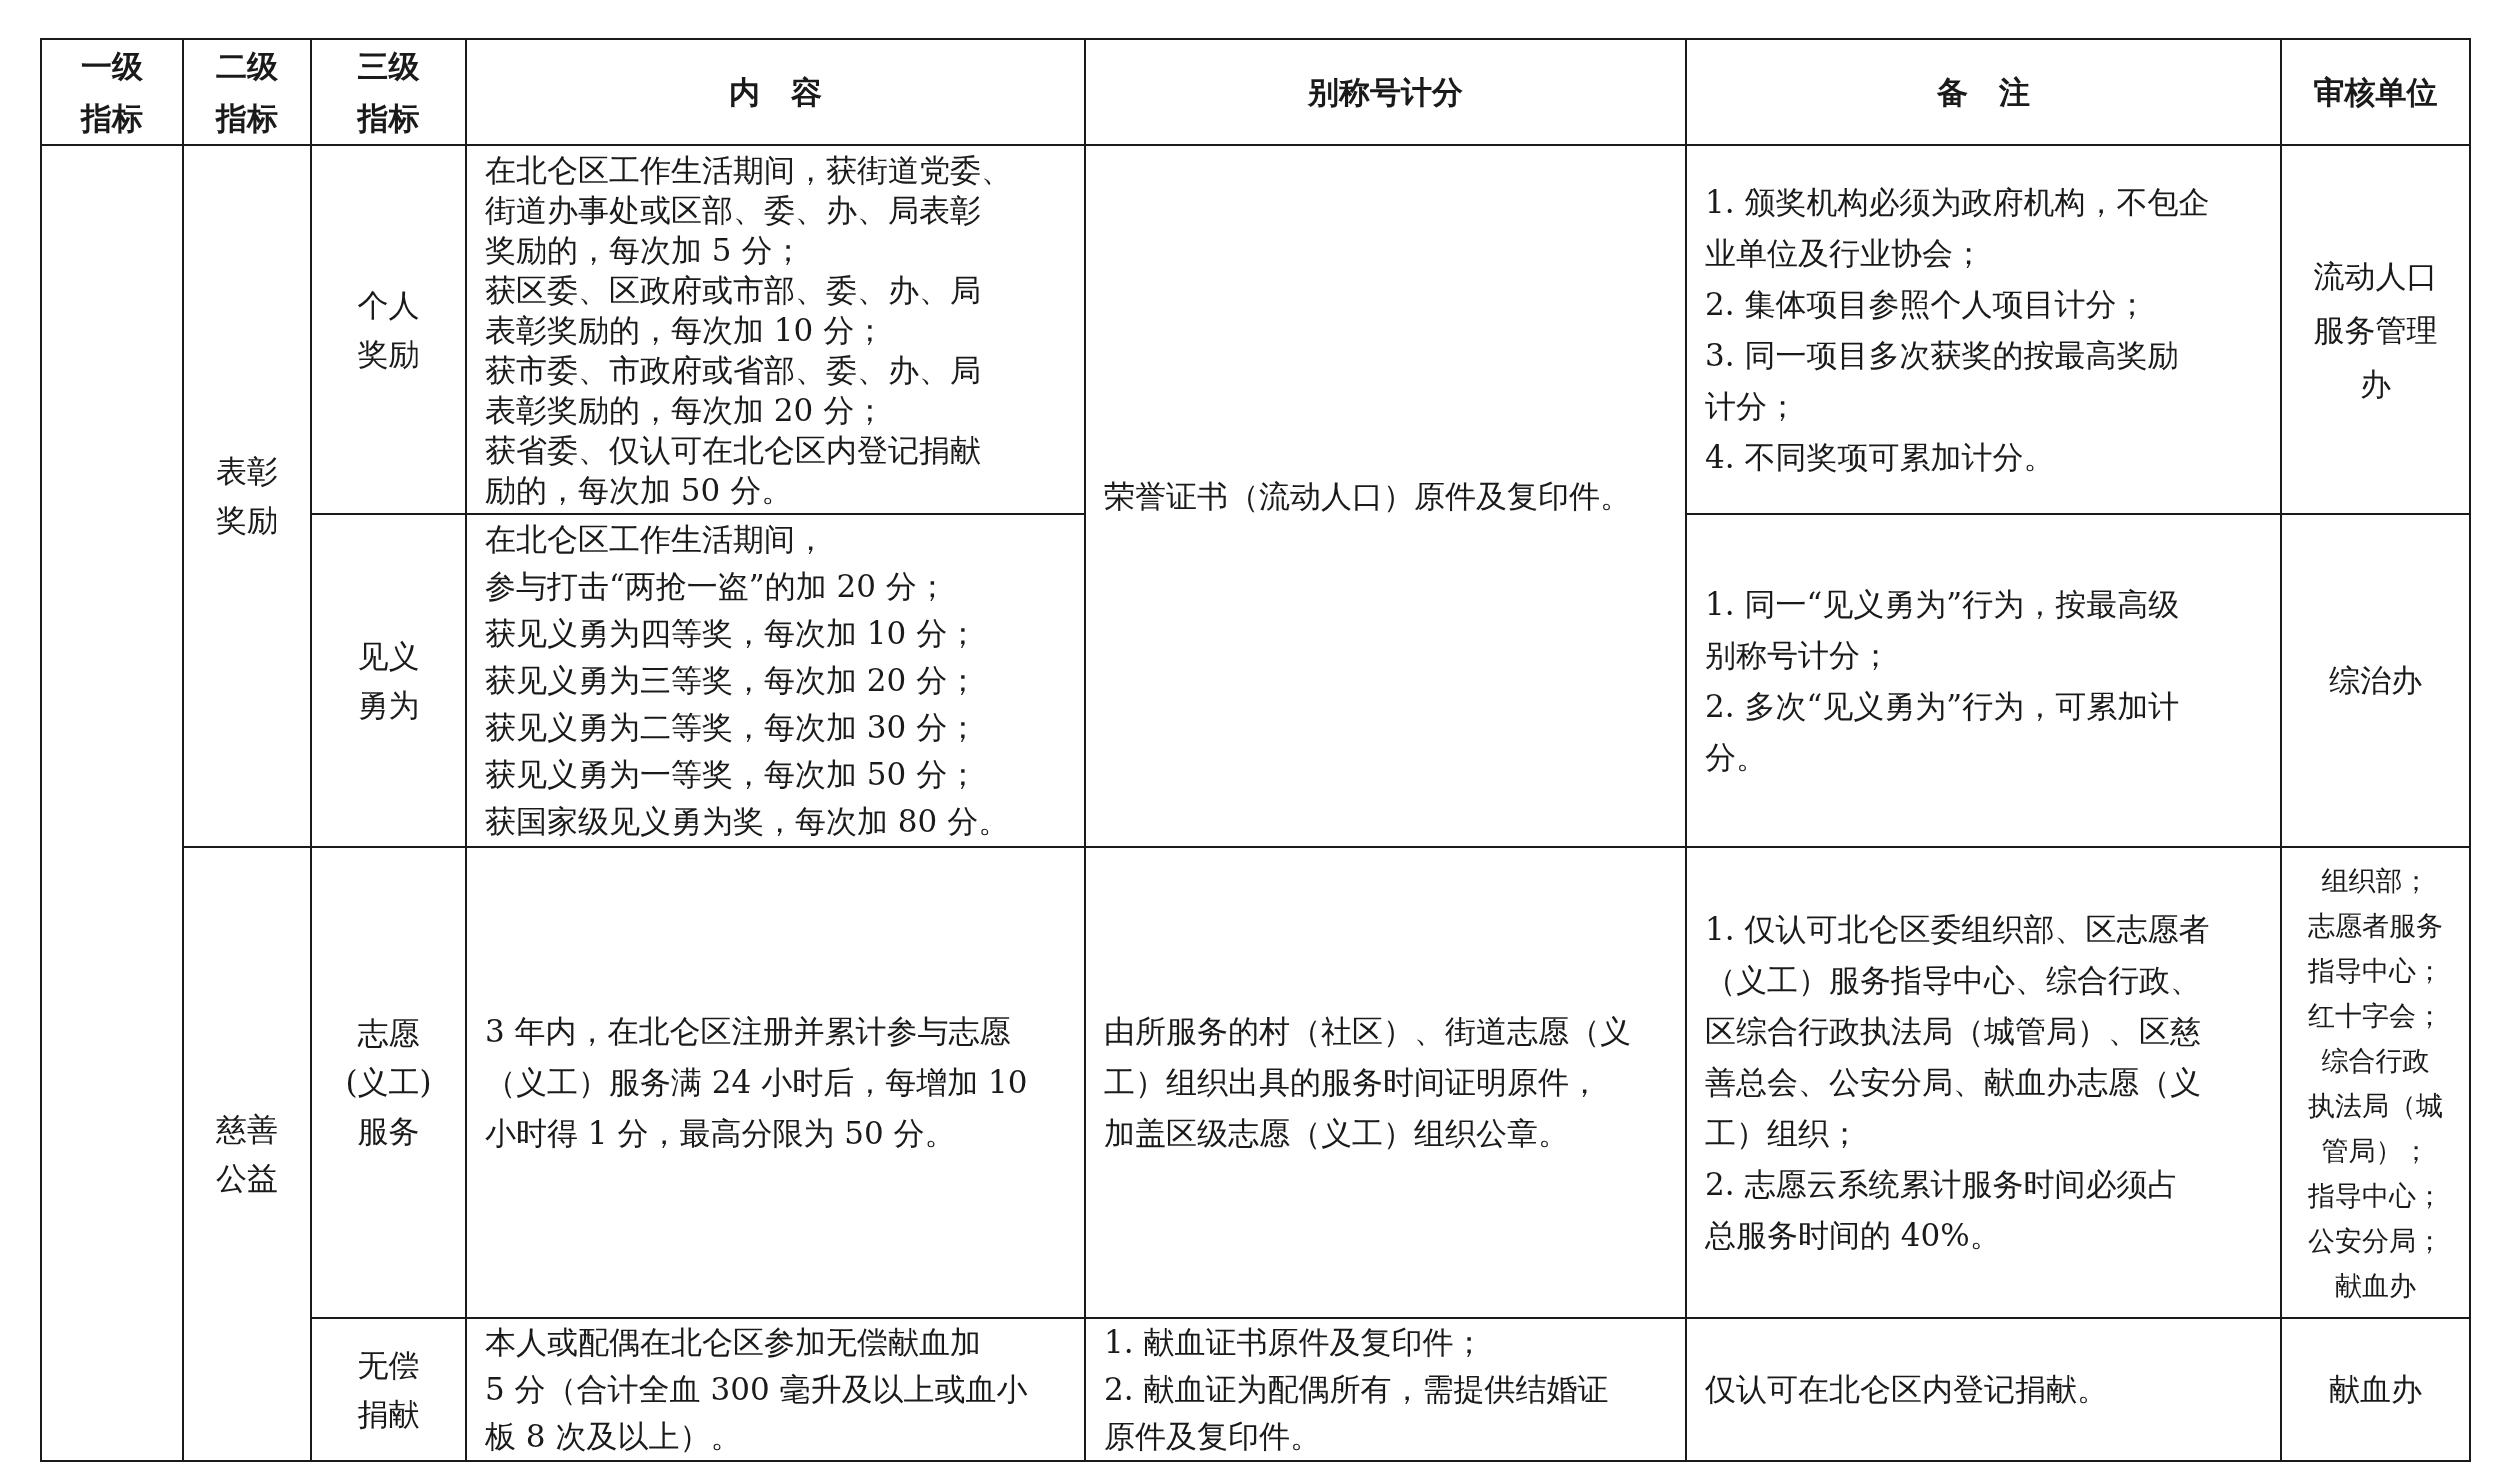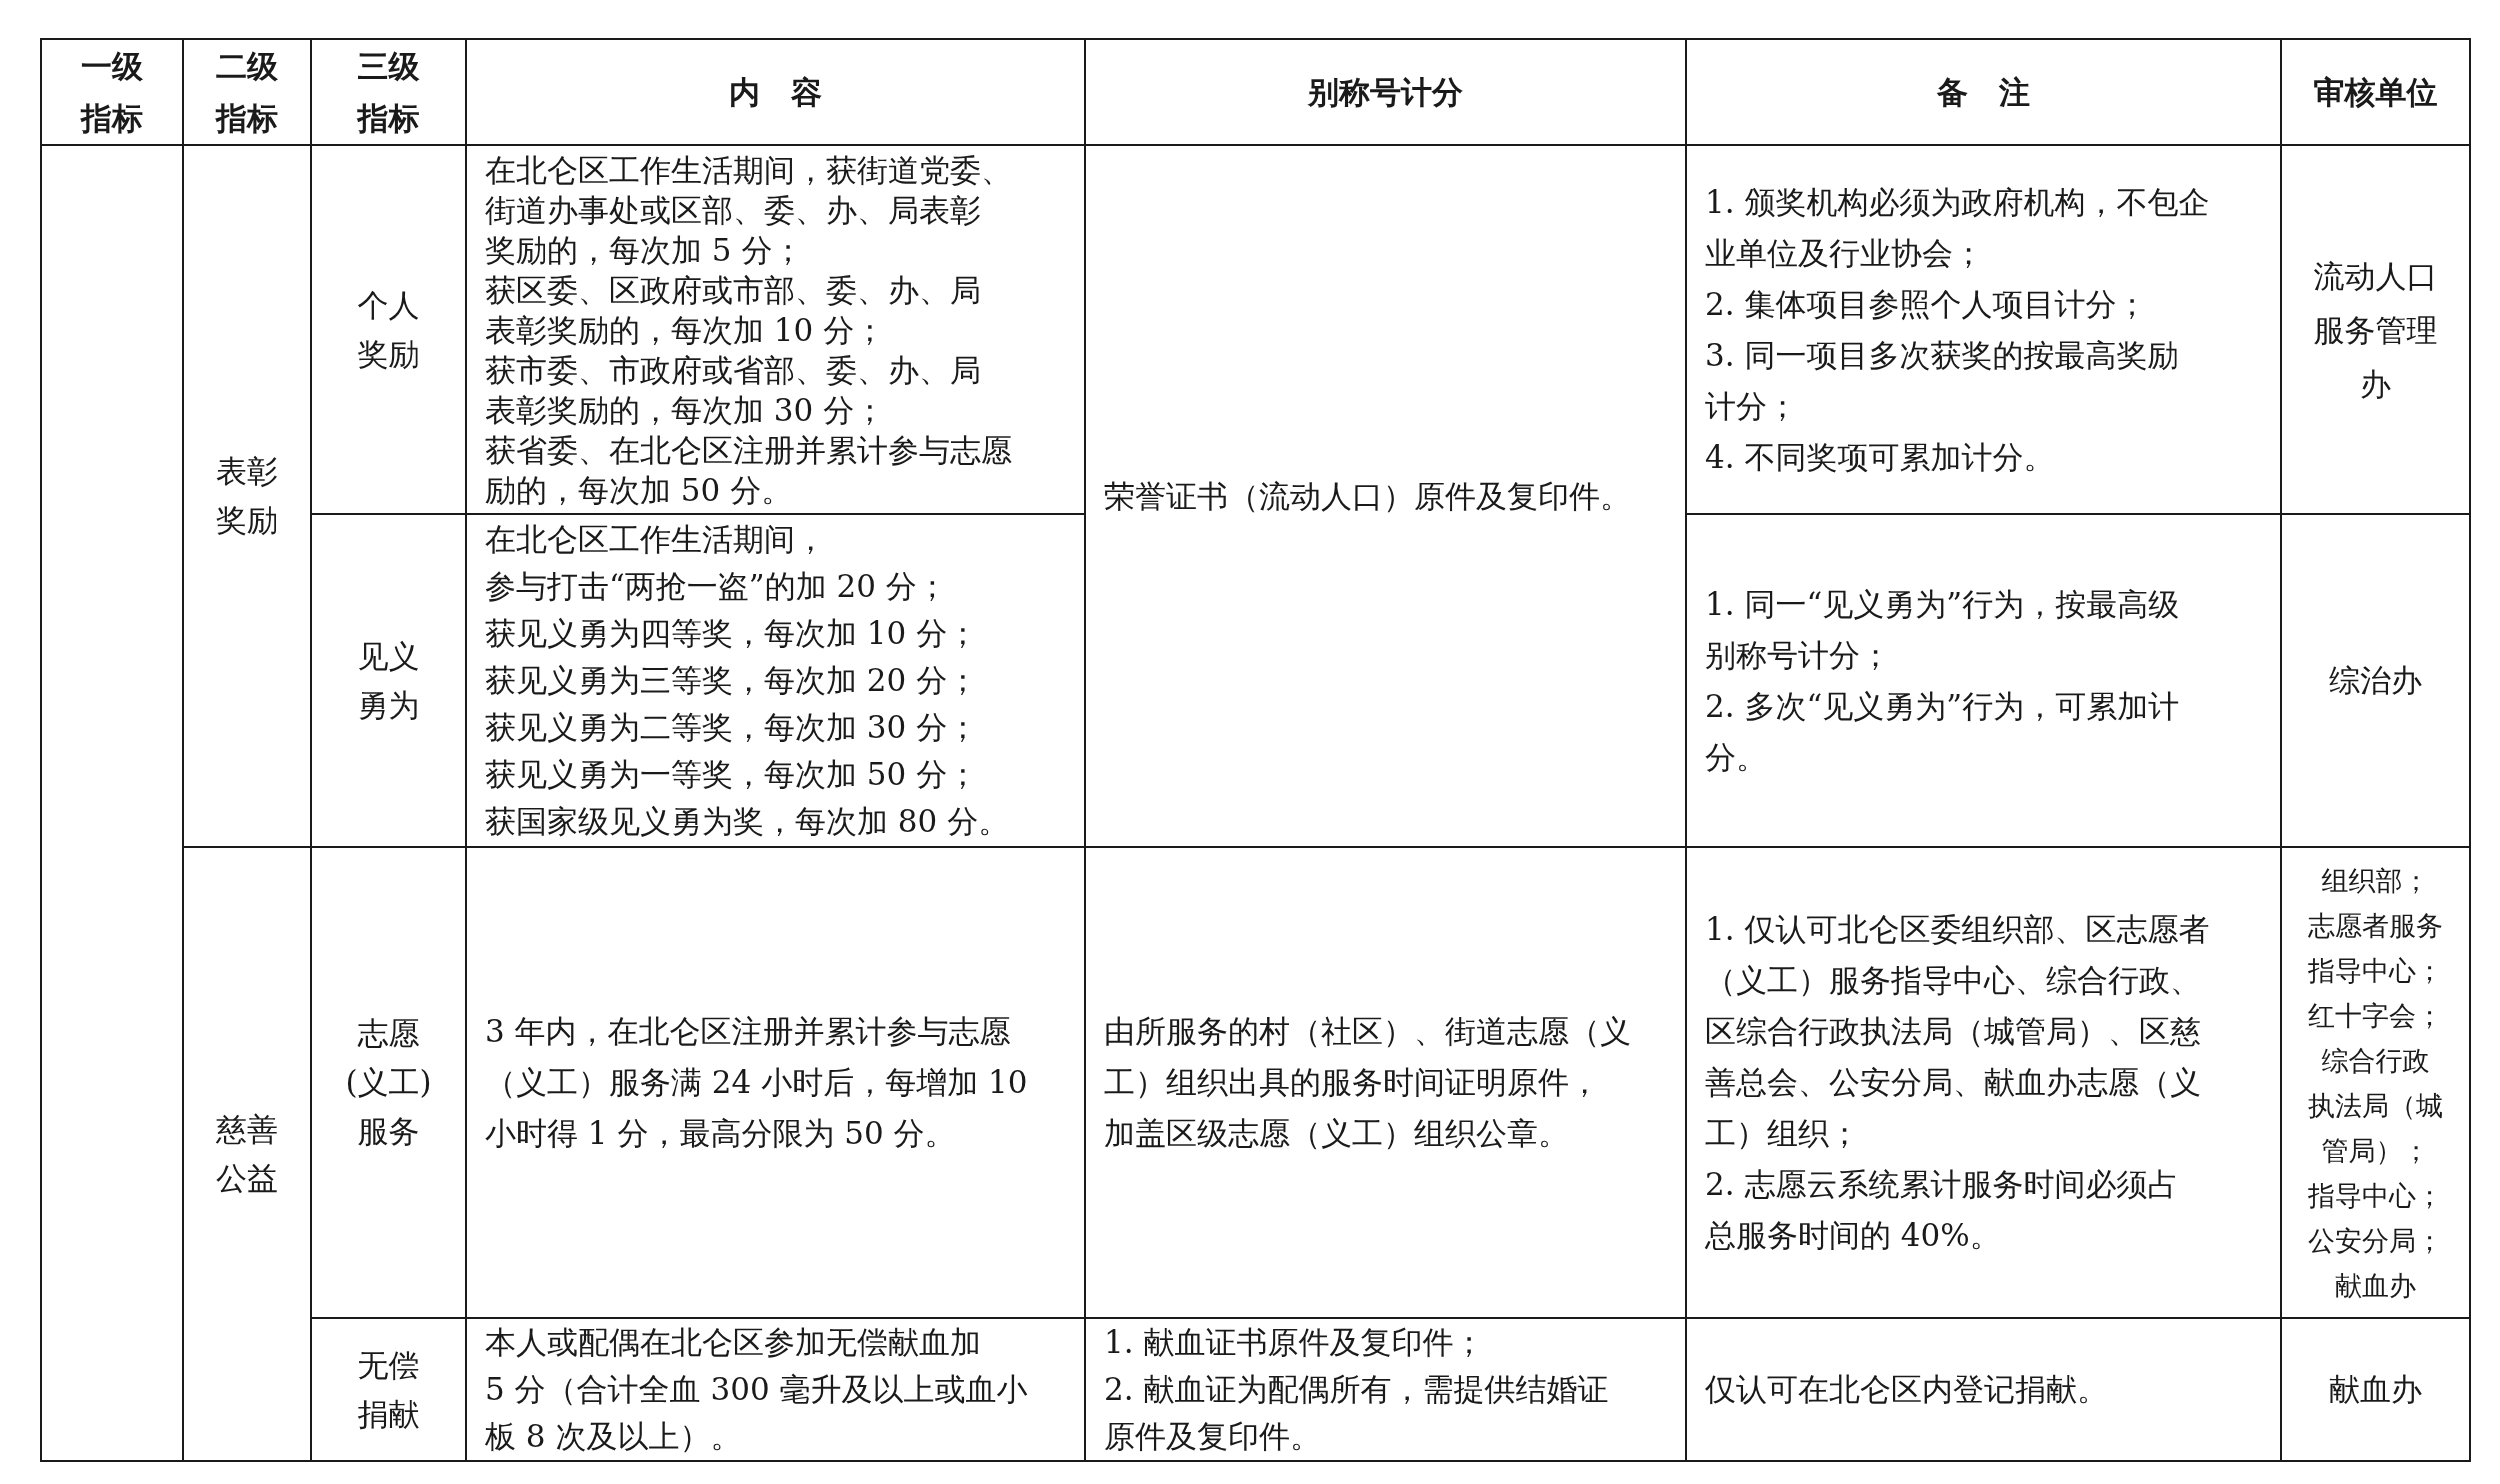--- a/index.html
+++ b/index.html
@@ -55,22 +55,22 @@
       <span>个人</span>
           <span>奖励</span>
     </td>
     <td class="l lines" style="line-height:40px">
       <span>在北仑区工作生活期间，获街道党委、</span>
           <span>街道办事处或区部、委、办、局表彰</span>
           <span>奖励的，每次加 5 分；</span>
           <span>获区委、区政府或市部、委、办、局</span>
           <span>表彰奖励的，每次加 10 分；</span>
           <span>获市委、市政府或省部、委、办、局</span>
-          <span>表彰奖励的，每次加 30 分；</span>
-          <span>获省委、在北仑区注册并累计参与志愿</span>
+          <span>表彰奖励的，每次加 20 分；</span>
+          <span>获省委、仅认可在北仑区内登记捐献</span>
           <span>励的，每次加 50 分。</span>
     </td>
     <td rowspan="2" class="l">荣誉证书（流动人口）原件及复印件。</td>
     <td class="l lines" style="line-height:51px">
       <span>1. 颁奖机构必须为政府机构，不包企</span>
           <span>业单位及行业协会；</span>
           <span>2. 集体项目参照个人项目计分；</span>
           <span>3. 同一项目多次获奖的按最高奖励</span>
           <span>计分；</span>
           <span>4. 不同奖项可累加计分。</span>

